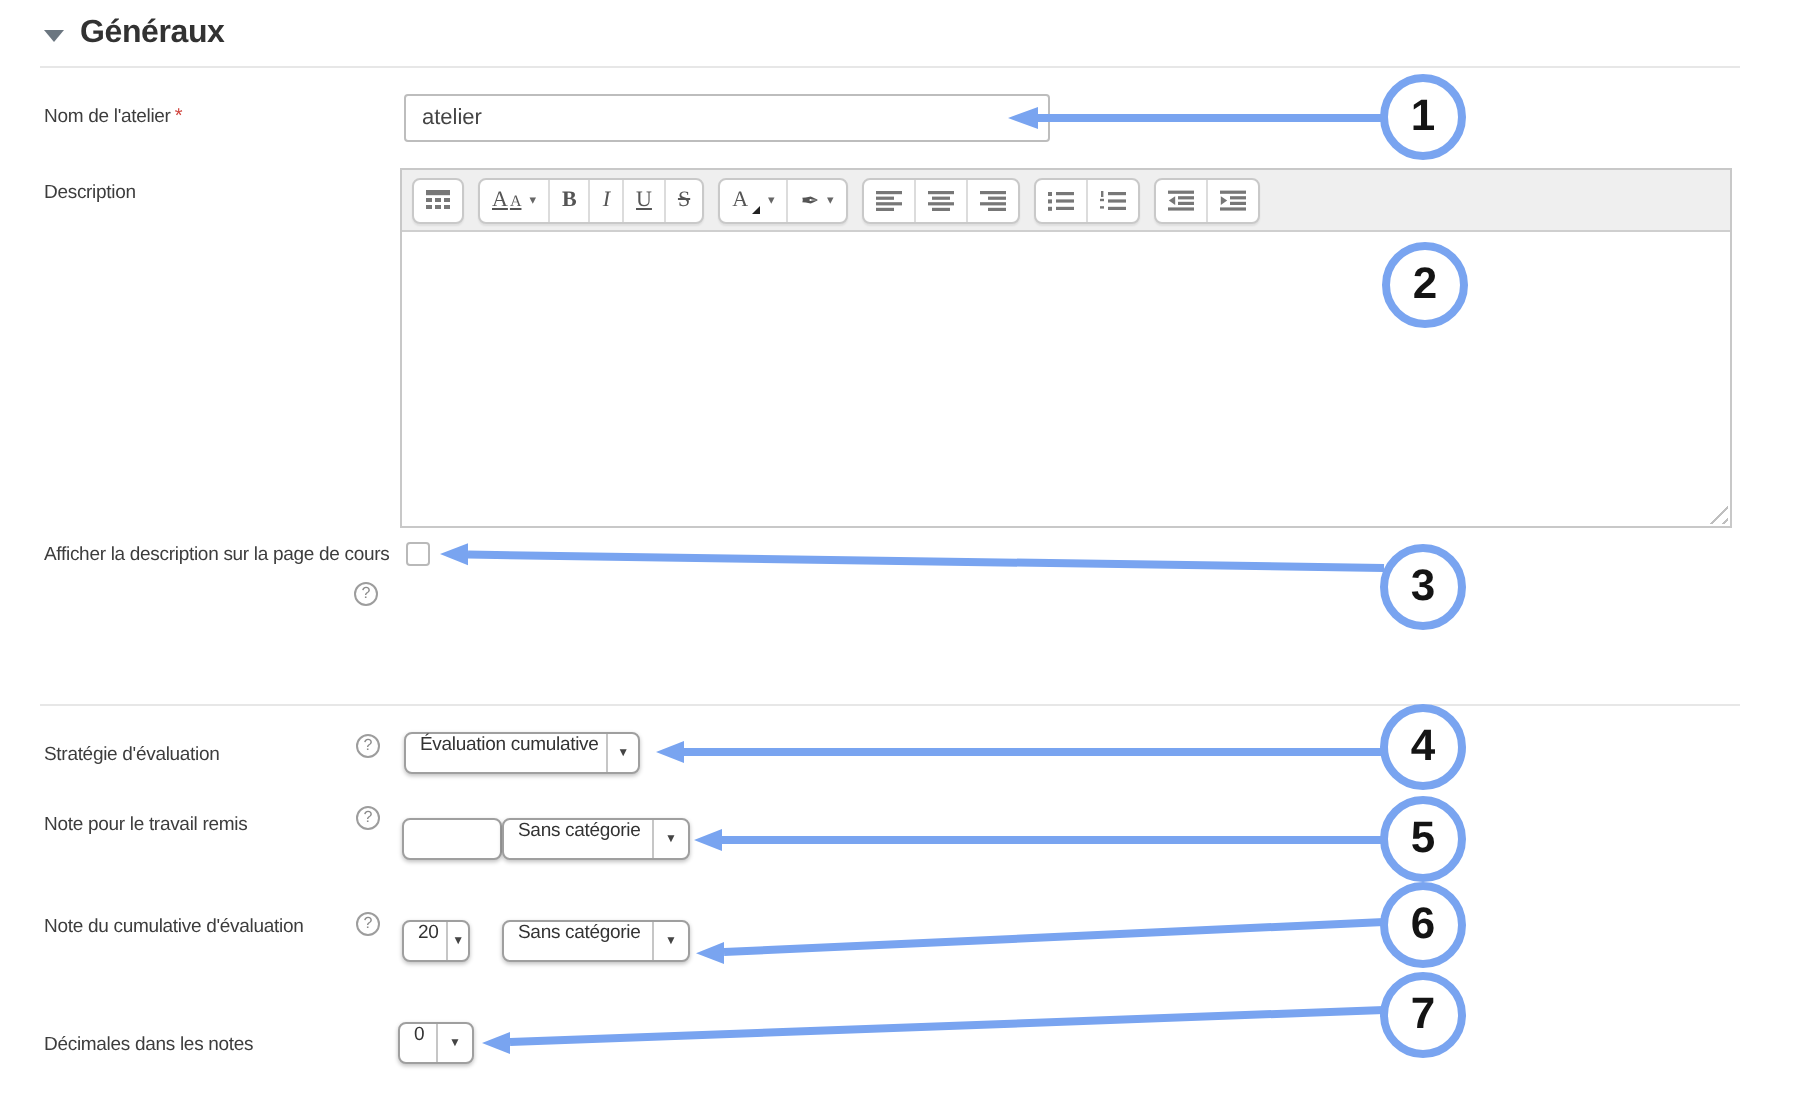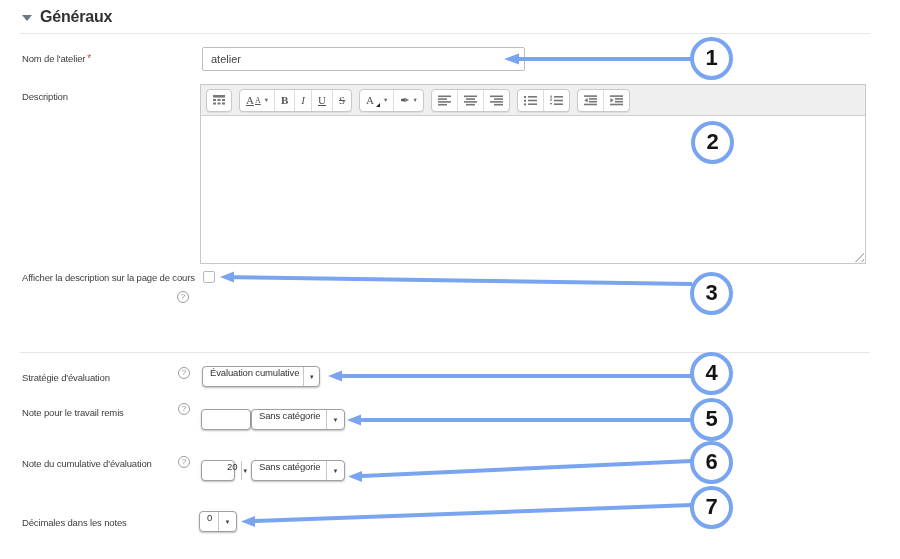--- a/index.html
+++ b/index.html
@@ -233,21 +233,21 @@
     <span class="msel-txt">80</span>
     <span class="msel-caret">▼</span>
   </div>
   <div class="msel" style="left:251px;top:409px;width:94px;">
     <span class="msel-txt">Sans catégorie</span>
     <span class="msel-caret">▼</span>
   </div>
 
   <div class="lbl" style="top:458px;">Note du cumulative d'évaluation</div>
   <div class="help" style="left:178px;top:456px;">?</div>
-  <div class="msel" style="left:201px;top:460px;width:34px;padding-left:18px;">
+  <div class="msel" style="left:201px;top:460px;width:34px;">
     <span class="msel-txt">20</span>
     <span class="msel-caret">▼</span>
   </div>
   <div class="msel" style="left:251px;top:460px;width:94px;">
     <span class="msel-txt">Sans catégorie</span>
     <span class="msel-caret">▼</span>
   </div>
 
   <div class="lbl" style="top:517px;">Décimales dans les notes</div>
   <div class="msel" style="left:199px;top:511px;width:38px;">

